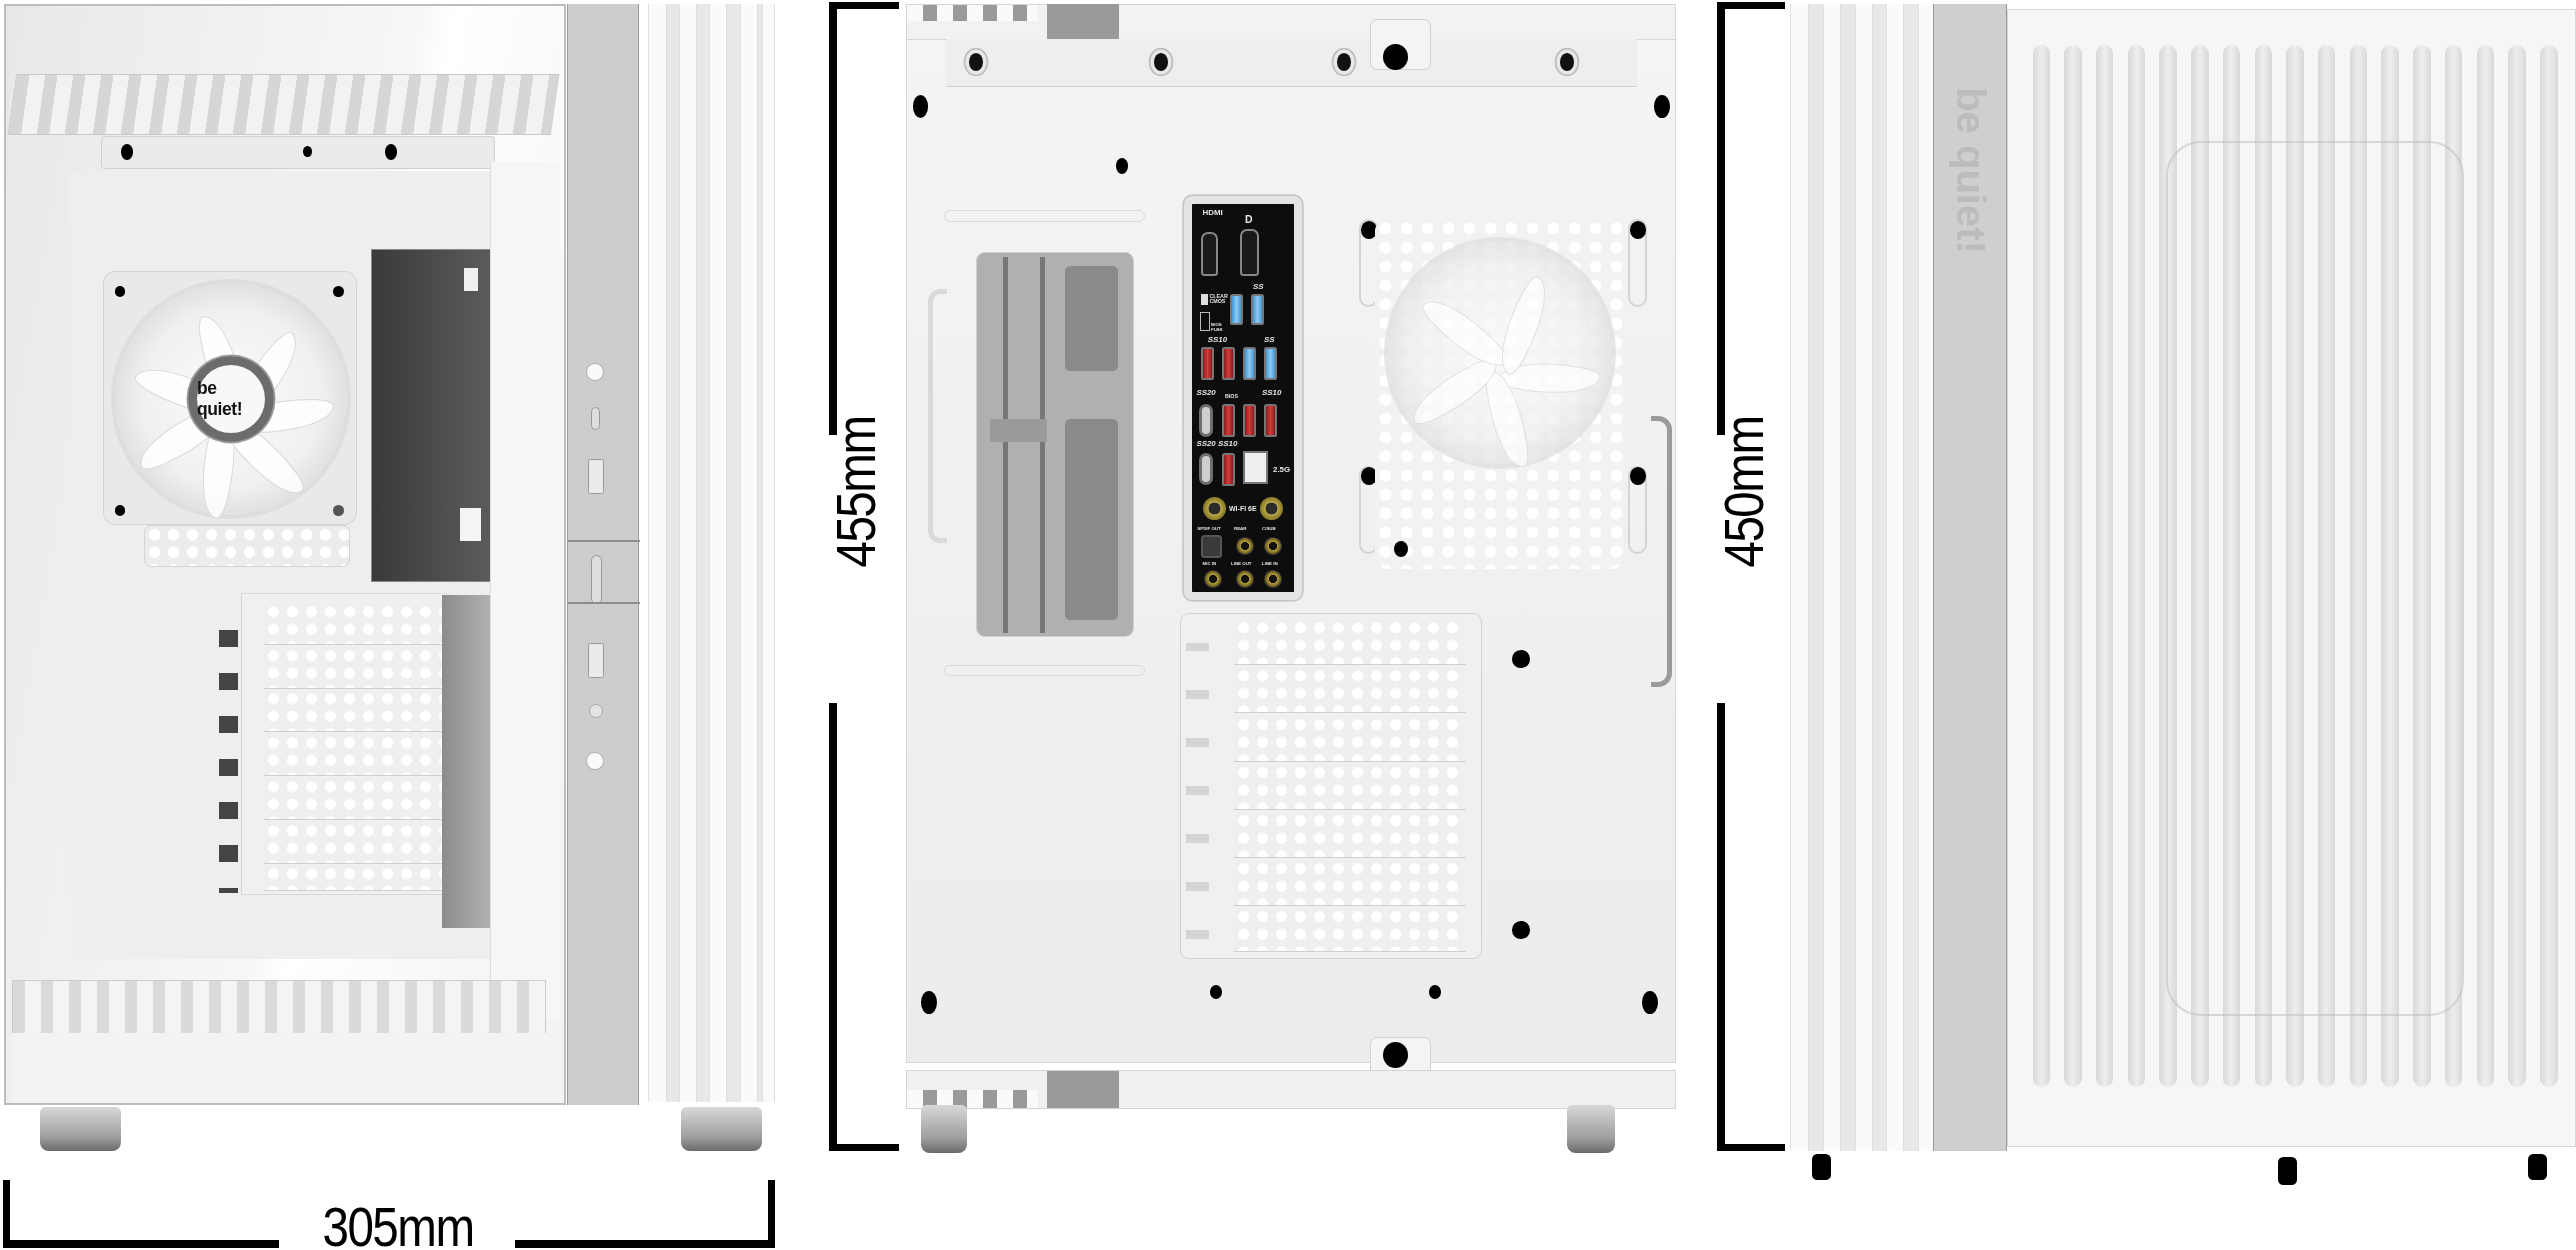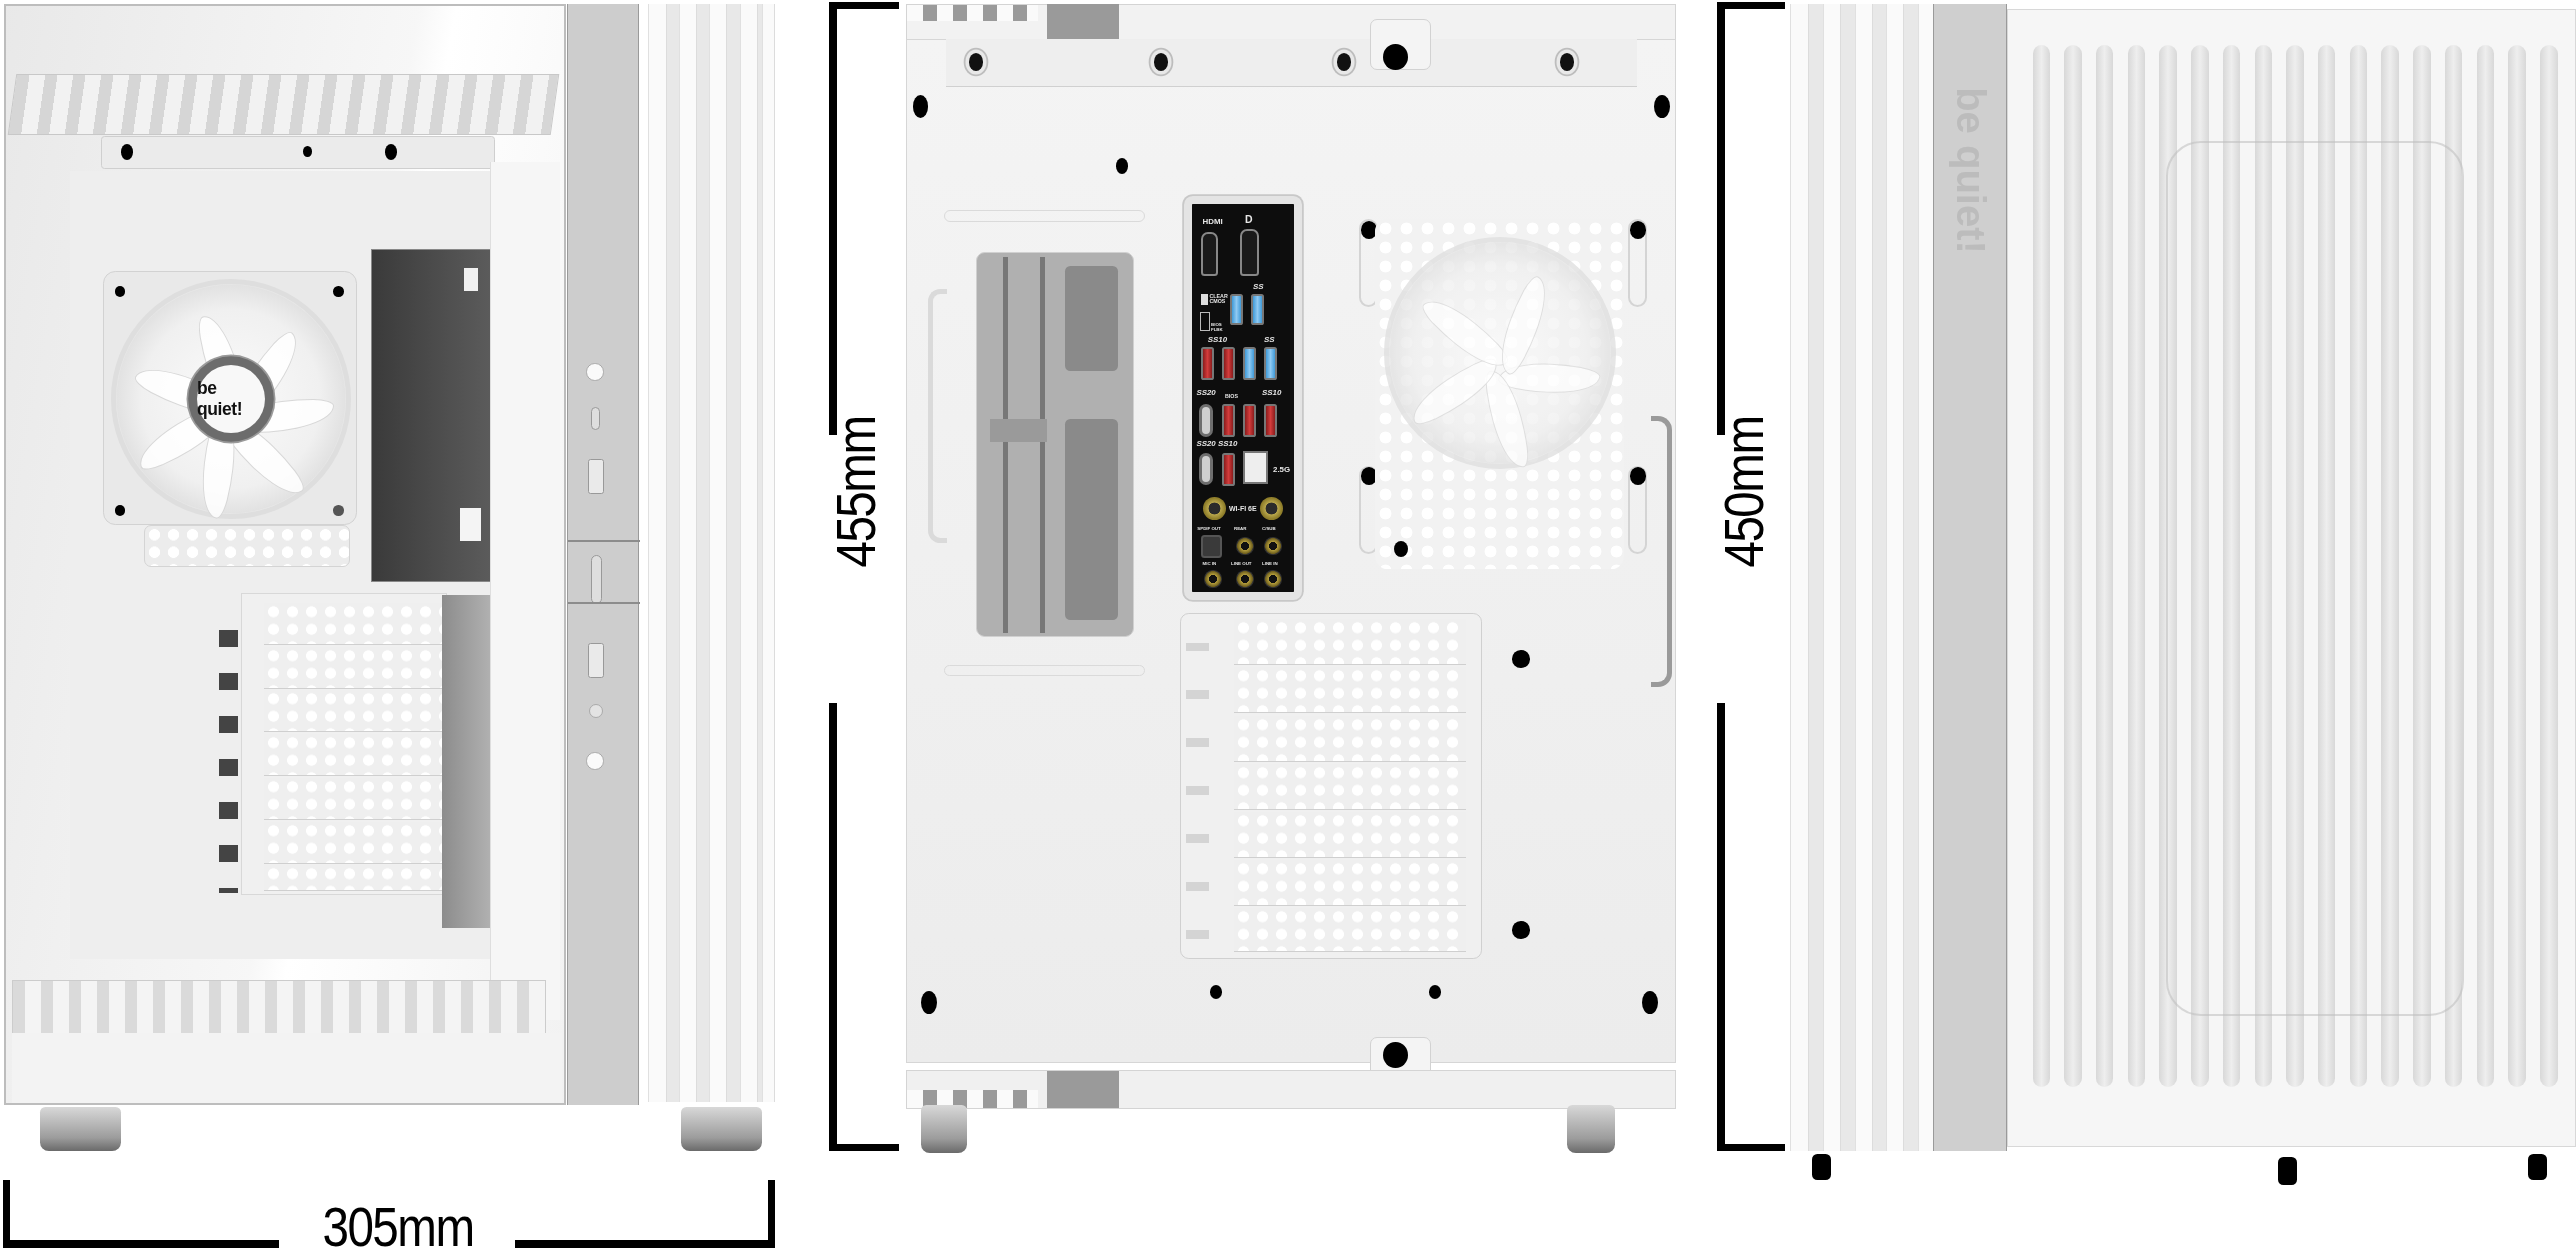--- a/index.html
+++ b/index.html
@@ -166,21 +166,21 @@
     <div class="abs" style="left:26px;top:4.4px;width:5.3px;height:376px;background:#777;"></div>
     <div class="abs" style="left:63px;top:4.4px;width:5.3px;height:376px;background:#777;"></div>
     <div class="abs" style="left:13px;top:166px;width:57px;height:23px;background:#9a9a9a;"></div>
     <div class="abs" style="left:88px;top:13px;width:53px;height:105px;background:#8a8a8a;border-radius:5.3px;"></div>
     <div class="abs" style="left:88px;top:166px;width:53px;height:201px;background:#8a8a8a;border-radius:5.3px;"></div>
   </div>
   <div class="abs" style="left:26px;top:289px;width:19px;height:254px;border:5.3px solid #dadada;border-right:none;border-radius:12.3px 0 0 12.3px;"></div>
   <div class="abs" style="left:42px;top:665px;width:201px;height:10.5px;border:1.8px solid #dadada;border-radius:7px;"></div>
 
   <div class="abs io-shield" style="left:282px;top:196px;width:118px;height:404px;">
-    <span class="io-label" style="left:10.5px;top:13px;">HDMI</span>
+    <span class="io-label" style="left:10.5px;top:4px;">HDMI</span>
     <span class="io-label" style="left:53px;top:8.8px;font-size:10.5px;">D</span>
     <div class="abs port-hdmi" style="left:8.8px;top:28px;width:17.5px;height:44px;"></div>
     <div class="abs port-hdmi" style="left:48px;top:24.5px;width:19px;height:47px;"></div>
     <span class="io-label" style="left:61px;top:78px;font-style:italic;">SS</span>
     <div class="abs" style="left:8.8px;top:90px;width:7px;height:10.5px;background:#ddd;"></div>
     <span class="io-label" style="left:17.5px;top:90px;font-size:5.3px;width:17.5px;white-space:normal;line-height:5.3px;">CLEAR CMOS</span>
     <div class="abs" style="left:7.9px;top:108px;width:10.5px;height:19px;border:1.8px solid #bbb;"></div>
     <span class="io-label" style="left:19px;top:118px;font-size:4.4px;width:14px;white-space:normal;line-height:5.3px;">BIOS FLBK</span>
     <div class="abs port-usb3" style="left:38px;top:90px;width:13px;height:31px;"></div>
     <div class="abs port-usb3" style="left:59px;top:90px;width:13px;height:31px;"></div>

